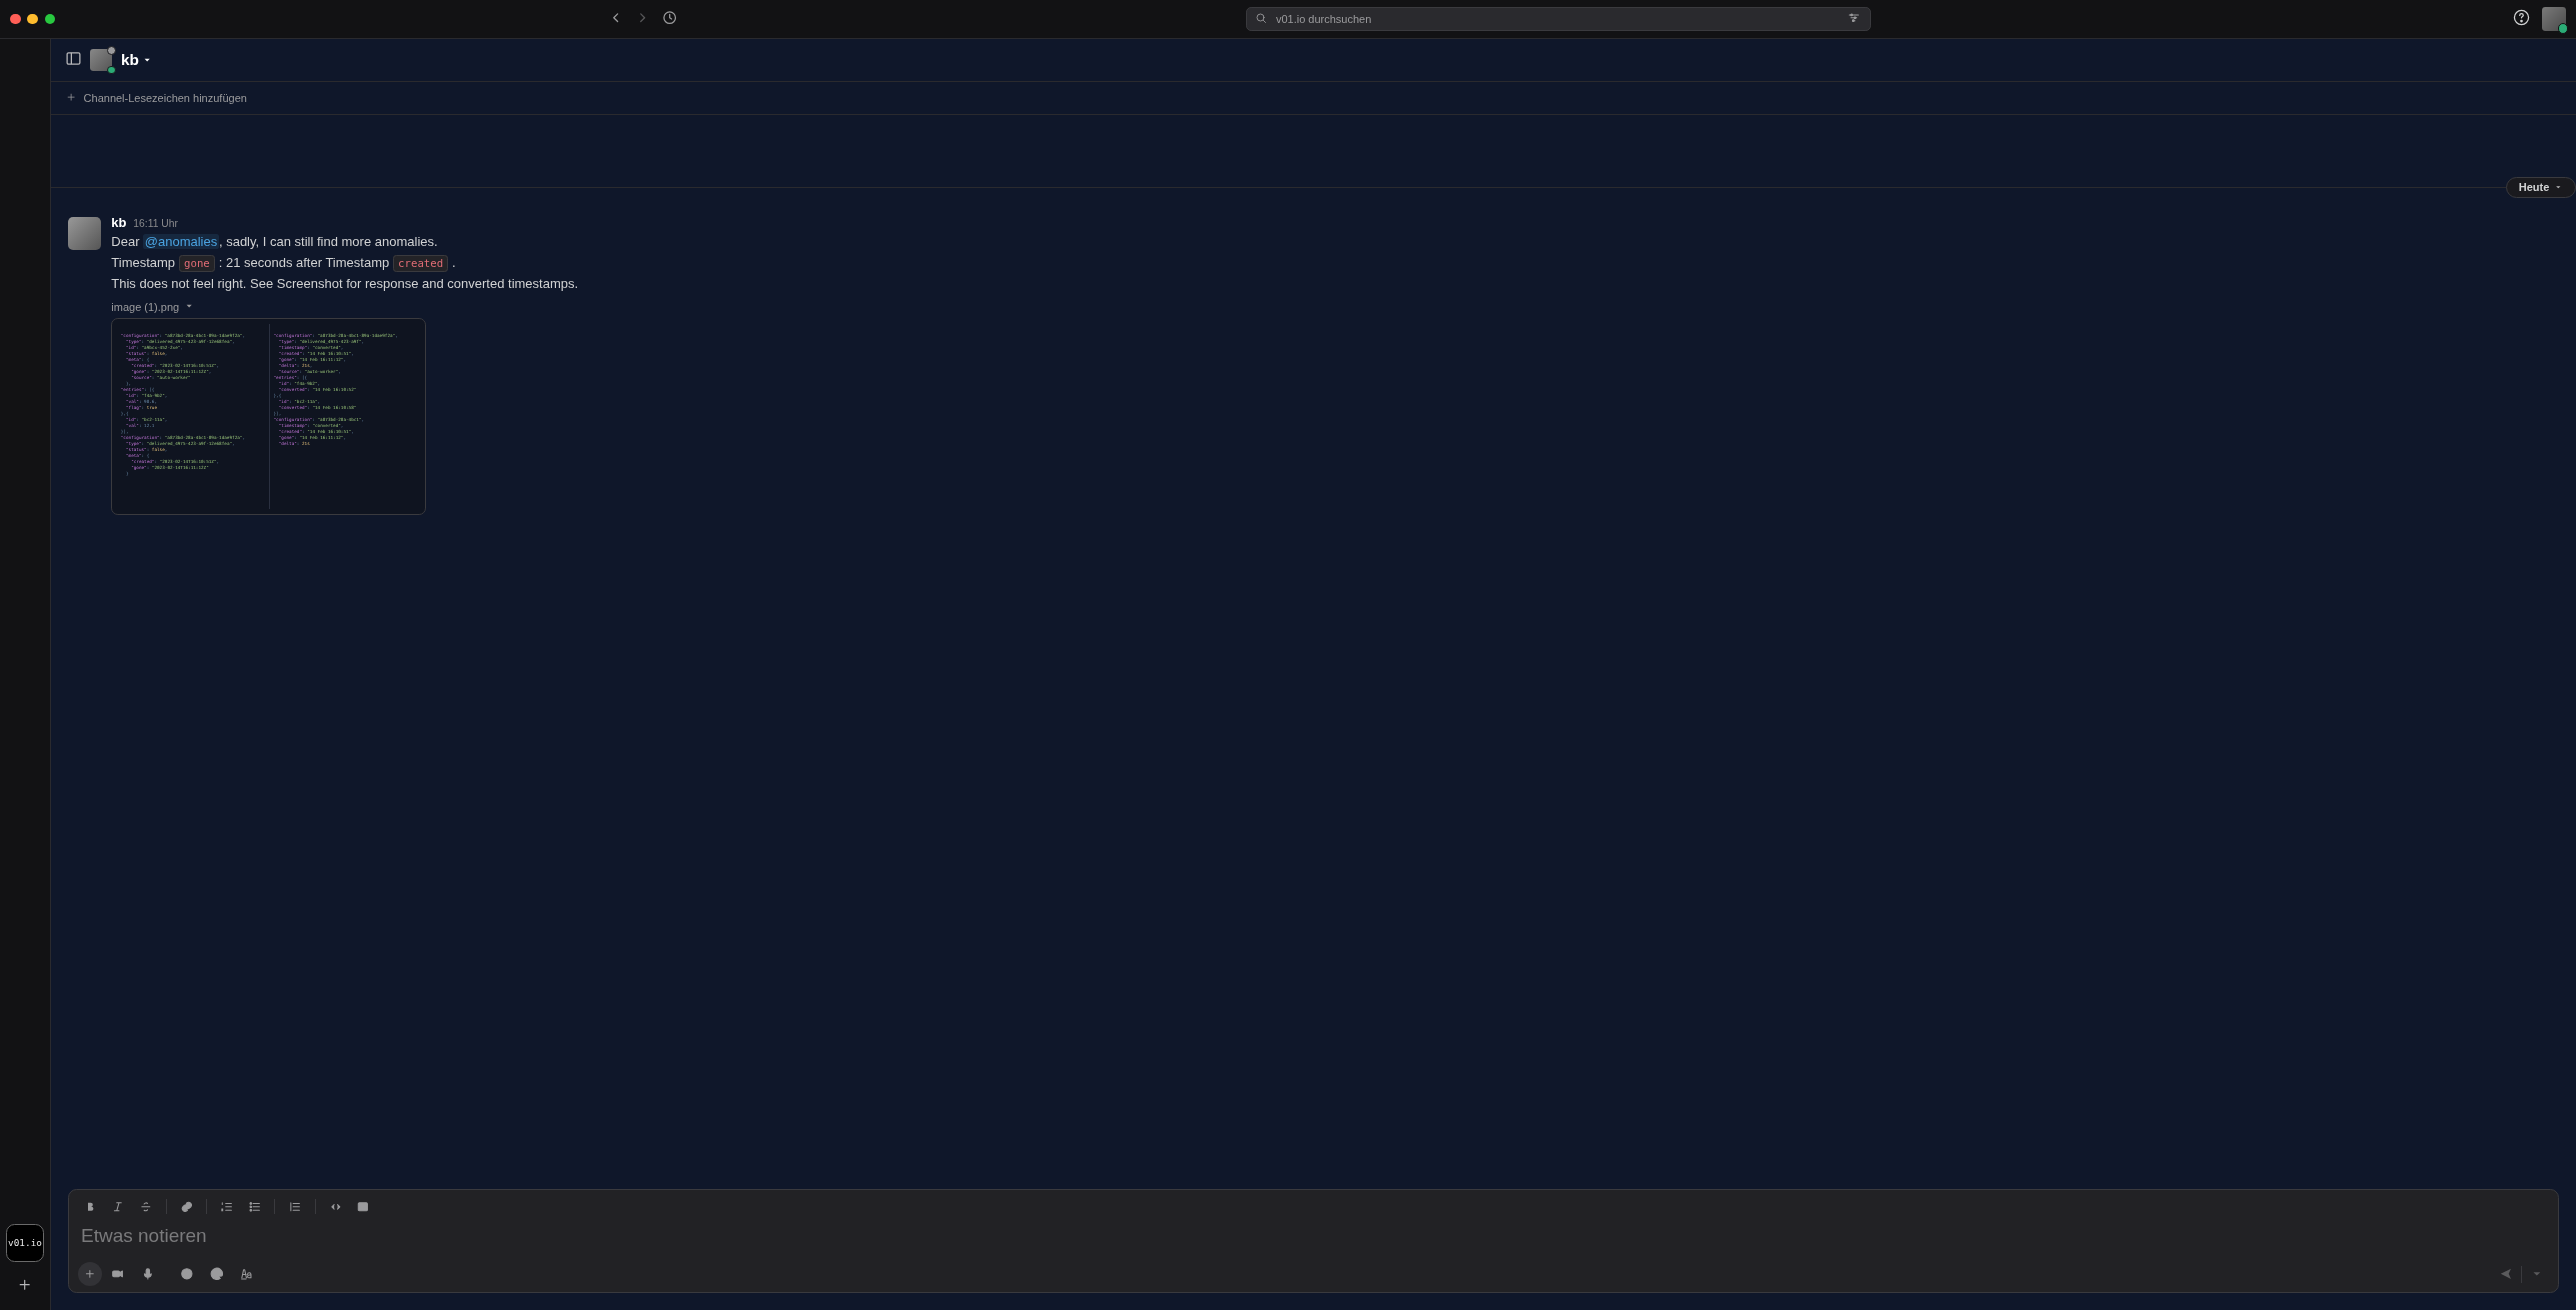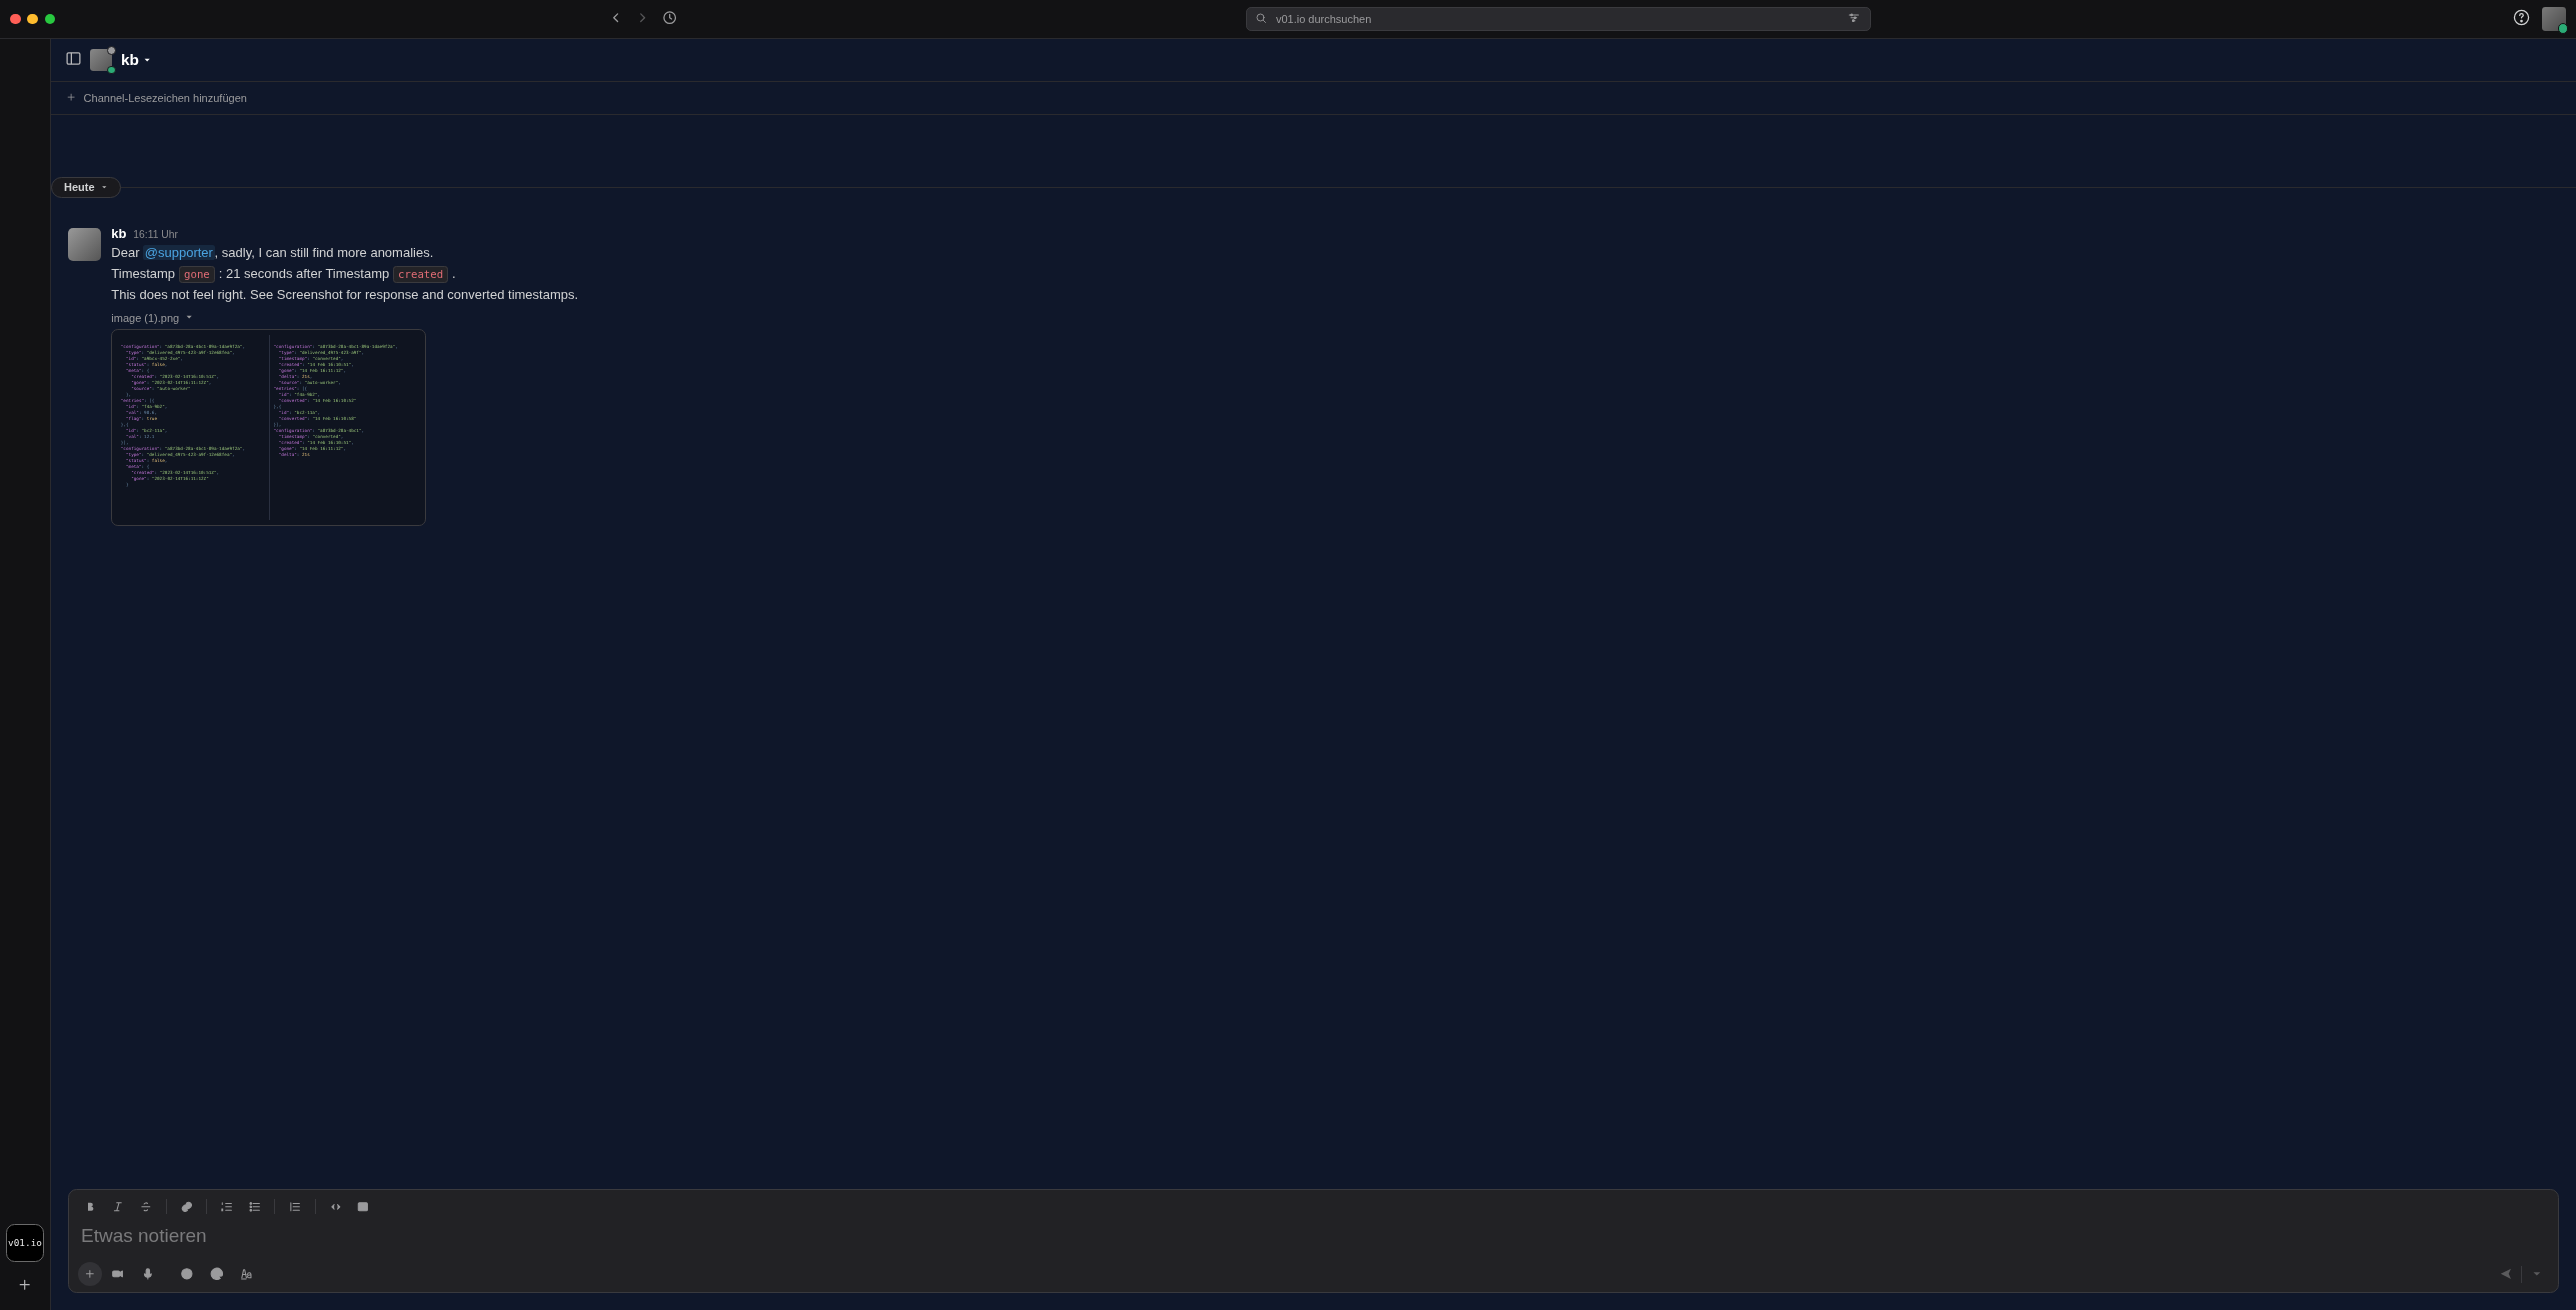--- a/index.html
+++ b/index.html
@@ -42,21 +42,21 @@
   .dm-avatar::before { content:""; position:absolute; width:6.9px; height:6.9px; background:#9b9b9d; border:1.7px solid #1a1a1e; border-radius:50%; top:-3.4px; right:-3.4px; }
   .dm-avatar::after { content:""; position:absolute; width:6.9px; height:6.9px; background:#2bac76; border:1.7px solid #1a1a1e; border-radius:50%; bottom:-3.4px; right:-3.4px; }
   .channel-name { font-weight: 800; font-size: 15.4px; color: #fff; display:flex; align-items:center; gap:3.4px; cursor:pointer; }
   .channel-name svg { width:10.3px; height:10.3px; fill:#b8b8ba; }
 
   
   .bookmark-bar { height: 33px; display:flex; align-items:center; padding: 0 15.4px; border-bottom: 0.9px solid #2a2a2e; color:#9b9b9d; font-size: 11px; gap:6.9px; cursor:pointer; }
 
   
   .messages { flex:1; overflow-y:auto; position:relative; padding-bottom: 10.3px; }
-  .date-divider-wrap { position:relative; display:flex; justify-content:flex-start; margin-top: 62px; margin-bottom: 25px; }
+  .date-divider-wrap { position:relative; display:flex; justify-content:flex-end; margin-top: 62px; margin-bottom: 14px; }
   .date-divider-line { position:absolute; top:50%; left:0; right:0; height:0.9px; background:#2a2a2e; }
   .date-pill { position:relative; background:#1a1a1e; border:0.9px solid #3a3a3e; border-radius: 17px; padding: 3.4px 12px; font-size:11px; font-weight:600; color:#d1d2d3; display:flex; align-items:center; gap:5.1px; cursor:pointer; }
   .date-pill svg { width:8.6px; height:8.6px; fill:#b8b8ba; }
 
   .message { display:flex; padding: 3.4px 17px; gap: 10.3px; }
   .msg-avatar { width: 33px; height: 33px; border-radius: 5.1px; background: linear-gradient(135deg,#999,#555); flex-shrink:0; margin-top:1.7px; }
   .msg-body { flex:1; min-width:0; }
   .msg-header { display:flex; align-items:baseline; gap:6.9px; }
   .msg-author { font-weight:800; color:#fff; font-size:13px; }
   .msg-time { font-size:10.3px; color:#8b8b8d; }
@@ -209,21 +209,21 @@
 
       <div class="message">
         <div class="msg-avatar"></div>
         <div class="msg-body">
           <div class="msg-header">
             <span class="msg-author">kb</span>
             <span class="msg-time">16:11 Uhr</span>
           </div>
           <div class="msg-text">
             <p>
-              <span>Dear </span><span class="mention">@supporter</span><span>, sadly, I can still find more anomalies.</span>
+              <span>Dear </span><span class="mention">@anomalies</span><span>, sadly, I can still find more anomalies.</span>
             </p>
             <p>
               <span>Timestamp </span><span class="code-chip">gone</span><span> : 21 seconds after Timestamp </span><span class="code-chip">created</span><span> .</span>
             </p>
             <p>This does not feel right. See Screenshot for response and converted timestamps.</p>
           </div>
           <div class="attachment">
             <div class="attachment-name">
               <span>image (1).png</span>
               <svg viewBox="0 0 24 24">

